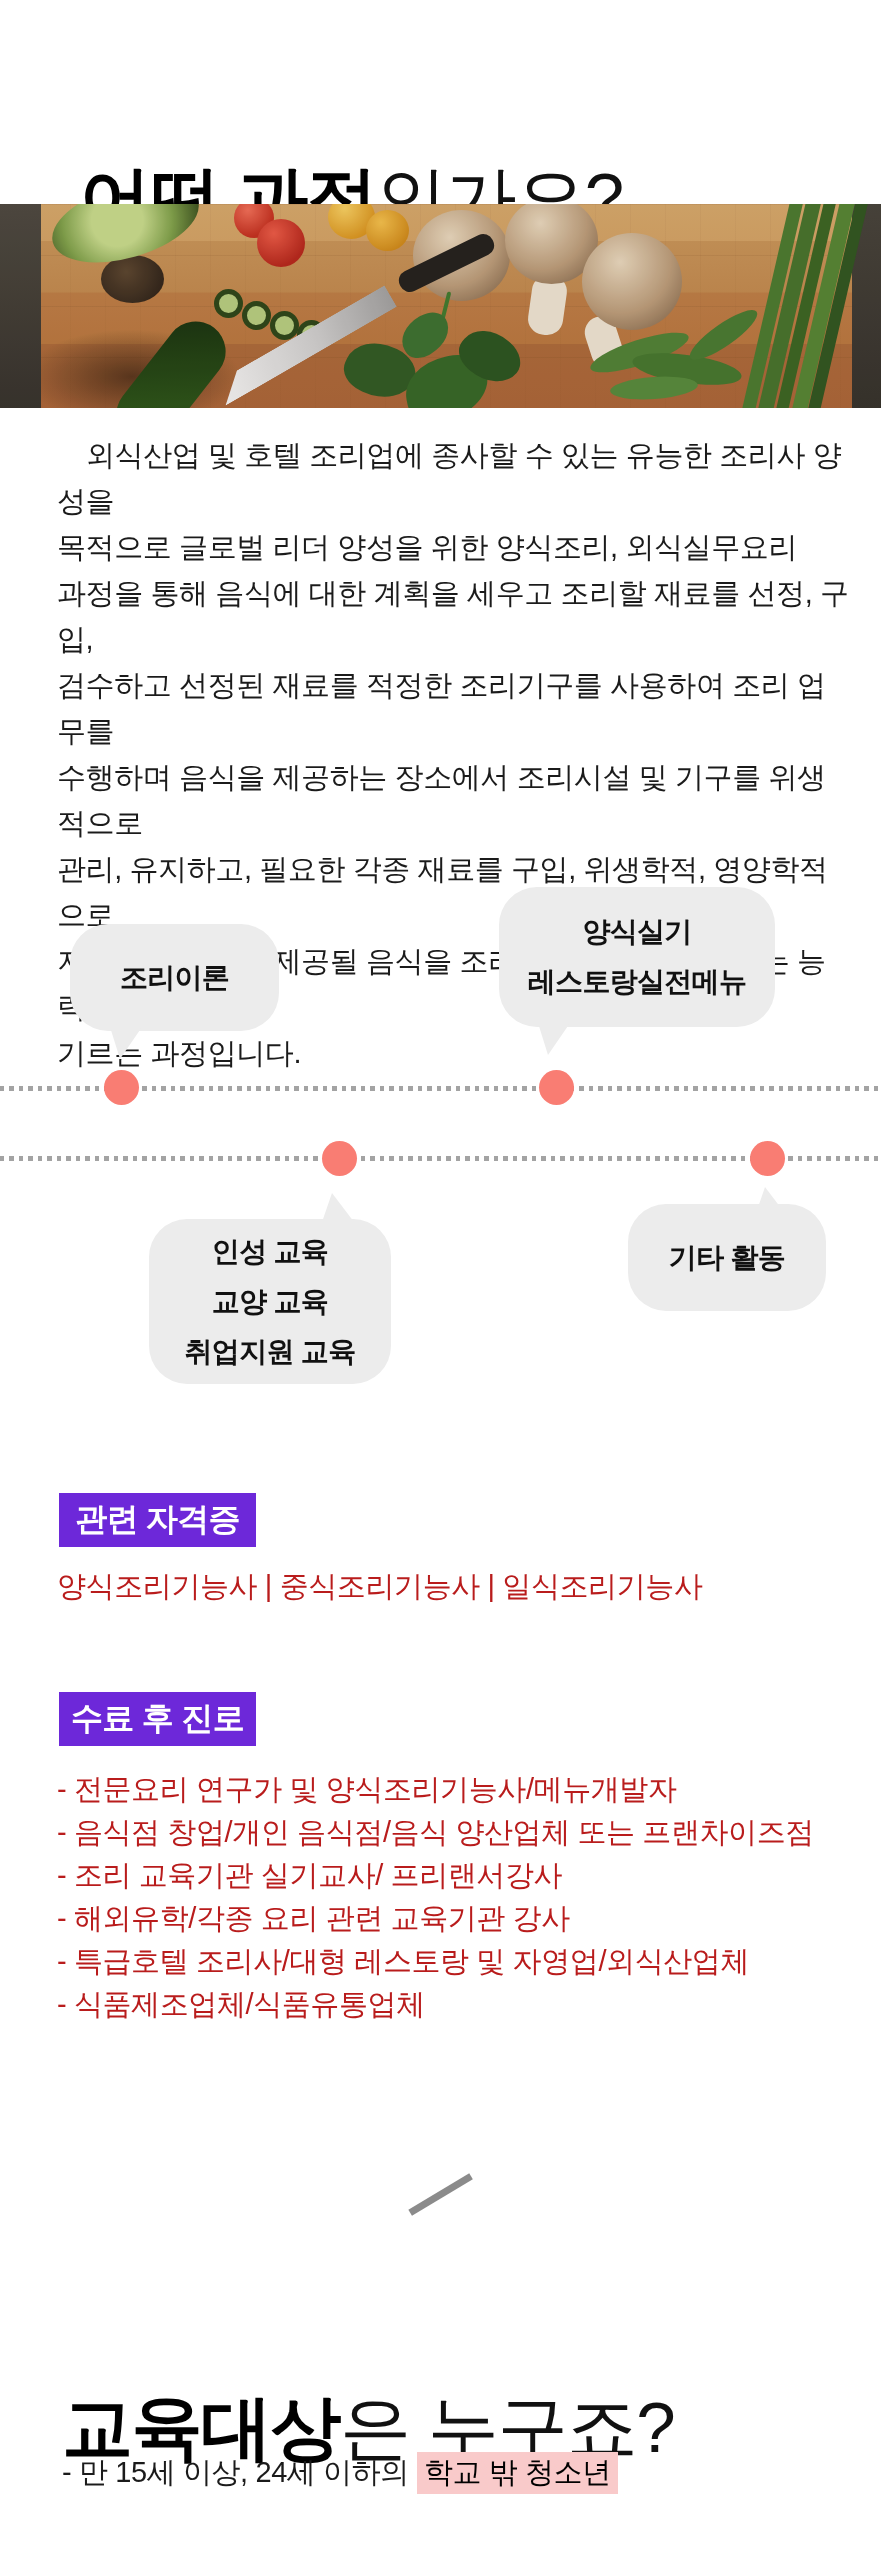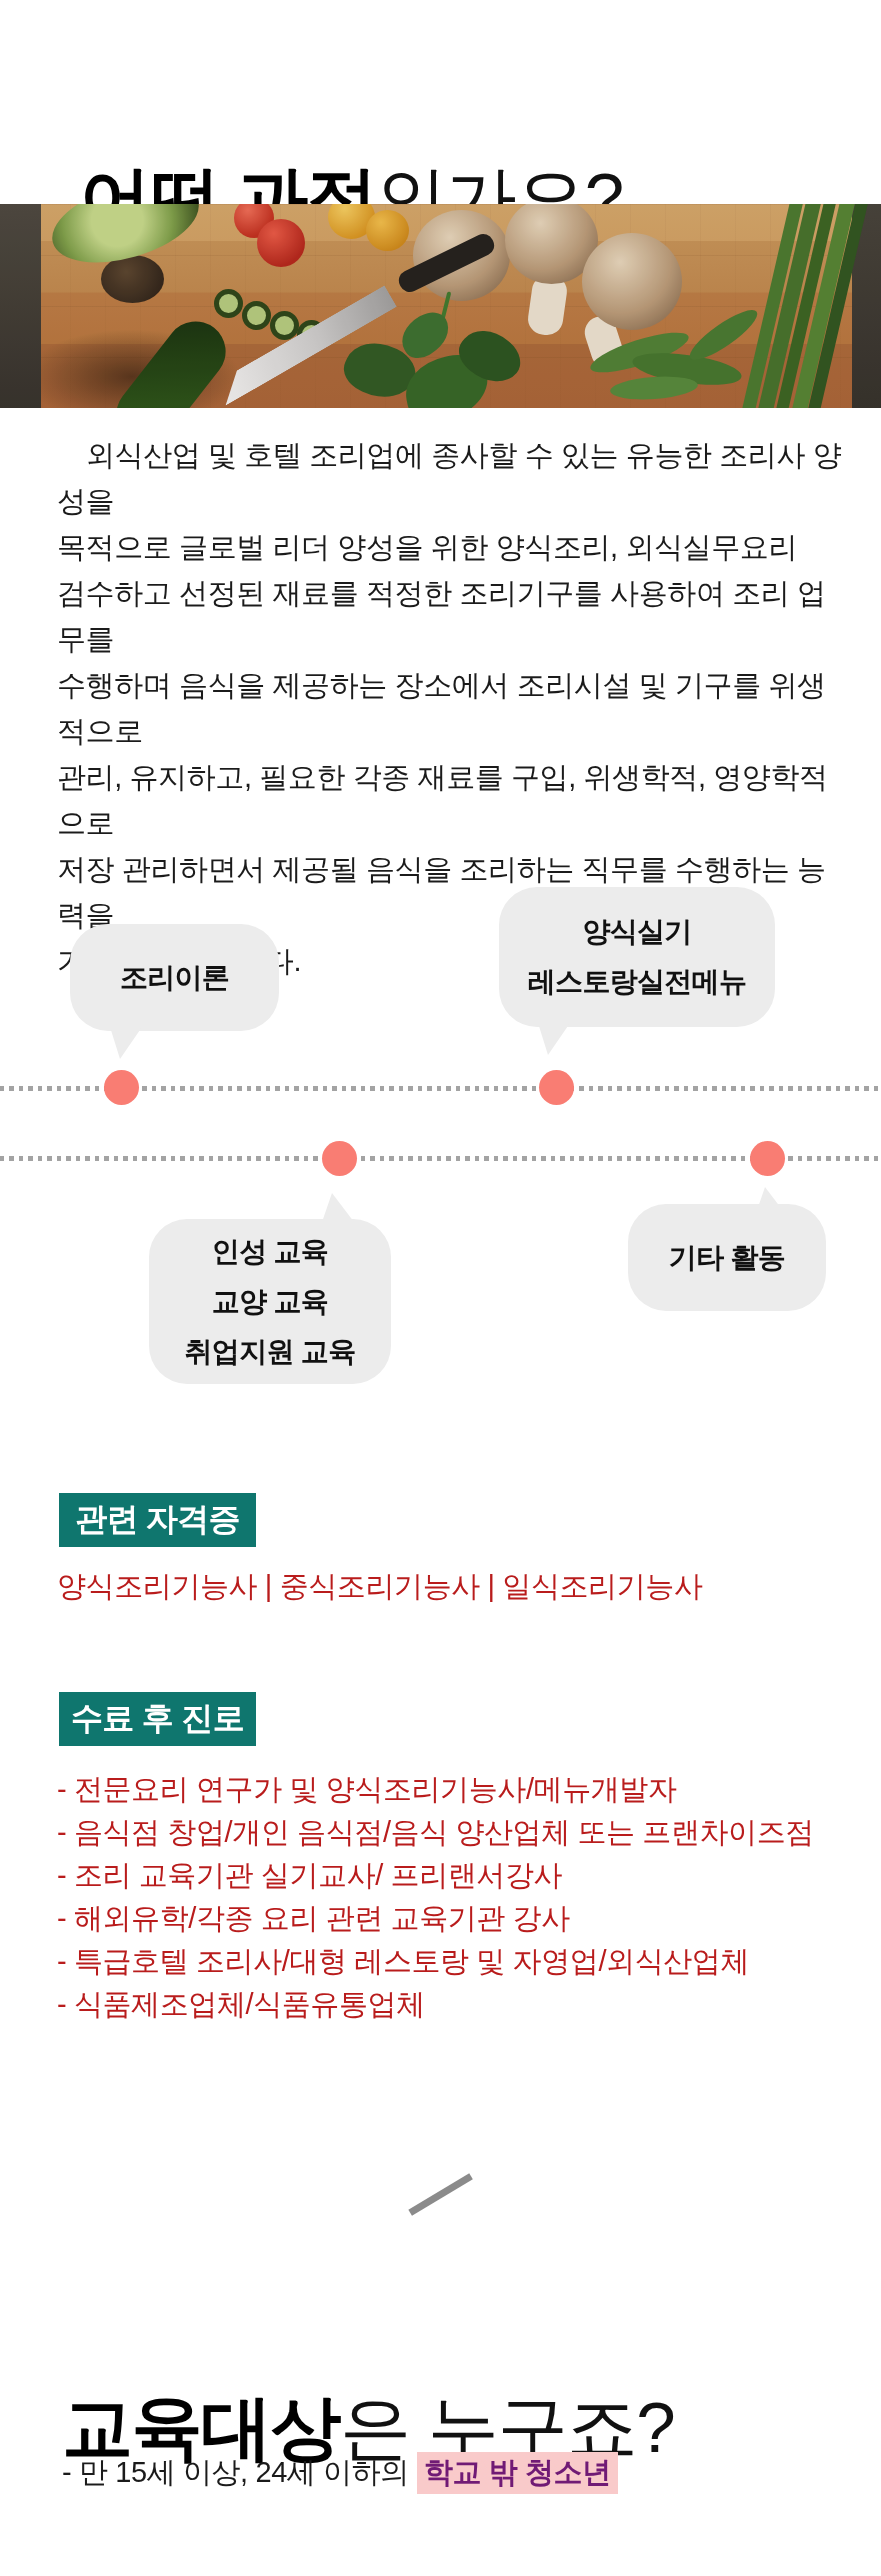--- a/index.html
+++ b/index.html
@@ -81,34 +81,34 @@
   #bubble-2{left:499px;top:887px;width:276px;height:140px;}
   #bubble-3{left:149px;top:1219px;width:242px;height:165px;}
   #bubble-4{left:628px;top:1204px;width:198px;height:107px;}
   .tail{position:absolute;width:0;height:0;z-index:3;}
   .tail-down{border-left:10.3px solid transparent;border-right:22px solid transparent;border-top:32px solid #ececec;}
   .tail-up{border-left:10.3px solid transparent;border-right:22px solid transparent;border-bottom:29px solid #ececec;}
   #tail-1{left:110px;top:1027px;} #tail-2{left:538px;top:1023px;}
   #tail-3{left:322px;top:1193px;} #tail-4{left:755px;top:1187px;}
 
   
-  .badge{position:absolute;left:59px;width:197px;height:54px;background:#0f766e;color:#fff;
+  .badge{position:absolute;left:59px;width:197px;height:54px;background:#6d28d9;color:#fff;
     font-size:32px;font-weight:bold;display:flex;align-items:center;justify-content:center;letter-spacing:-0.7px;white-space:nowrap;}
   #badge-cert{top:1493px;} #badge-career{top:1692px;}
   .textblock{position:absolute;left:57px;font-size:29px;color:#b91c1c;letter-spacing:-0.4px;}
   #cert-lines{top:1565px;line-height:43px;}
   #career-list{top:1768px;line-height:43px;}
   .tline{white-space:nowrap;}
 
   
   .slash{position:absolute;left:405px;top:2191px;width:71px;height:6.6px;background:#8b8b8b;transform:rotate(-31deg);}
 
   
   .aud-line{position:absolute;left:62px;top:2453px;font-size:29px;color:#1b1b1b;letter-spacing:-0.4px;white-space:nowrap;}
-  .aud-line .hl{font-weight:bold;color:#701a75;background:#f9caca;padding:4.4px 7.3px 5.9px 7.3px;}
+  .aud-line .hl{font-weight:normal;color:#000000;background:#f9caca;padding:4.4px 7.3px 5.9px 7.3px;}
 </style>
 </head>
 <body>
 
 <div id="canvas">
 
   <h1 class="big-title" id="title-course"><span class="tb">어떤 과정</span><span class="tl">인가요?</span></h1>
 
   <div class="photo">
     <div class="shape hole"></div>
@@ -145,20 +145,21 @@
     <div class="shape on3 onion"></div>
     <div class="shape tbl-r"></div>
     <div class="shape on4 onion"></div>
     <div class="shape on5 onion"></div>
     <div class="shape photo-tint"></div>
   </div>
 
   <div class="para">
     <div class="pl">외식산업 및 호텔 조리업에 종사할 수 있는 유능한 조리사 양성을</div>
     <div class="pl">목적으로 글로벌 리더 양성을 위한 양식조리, 외식실무요리</div>
+    <div class="pl">과정을 통해 음식에 대한 계획을 세우고 조리할 재료를 선정, 구입,</div>
     <div class="pl">검수하고 선정된 재료를 적정한 조리기구를 사용하여 조리 업무를</div>
     <div class="pl">수행하며 음식을 제공하는 장소에서 조리시설 및 기구를 위생적으로</div>
     <div class="pl">관리, 유지하고, 필요한 각종 재료를 구입, 위생학적, 영양학적으로</div>
     <div class="pl">저장 관리하면서 제공될 음식을 조리하는 직무를 수행하는 능력을</div>
     <div class="pl">기르는 과정입니다.</div>
   </div>
 
   <div class="dotline" id="dotline-1"></div>
   <div class="dotline" id="dotline-2"></div>
   <div class="tdot" id="tdot-1"></div>

